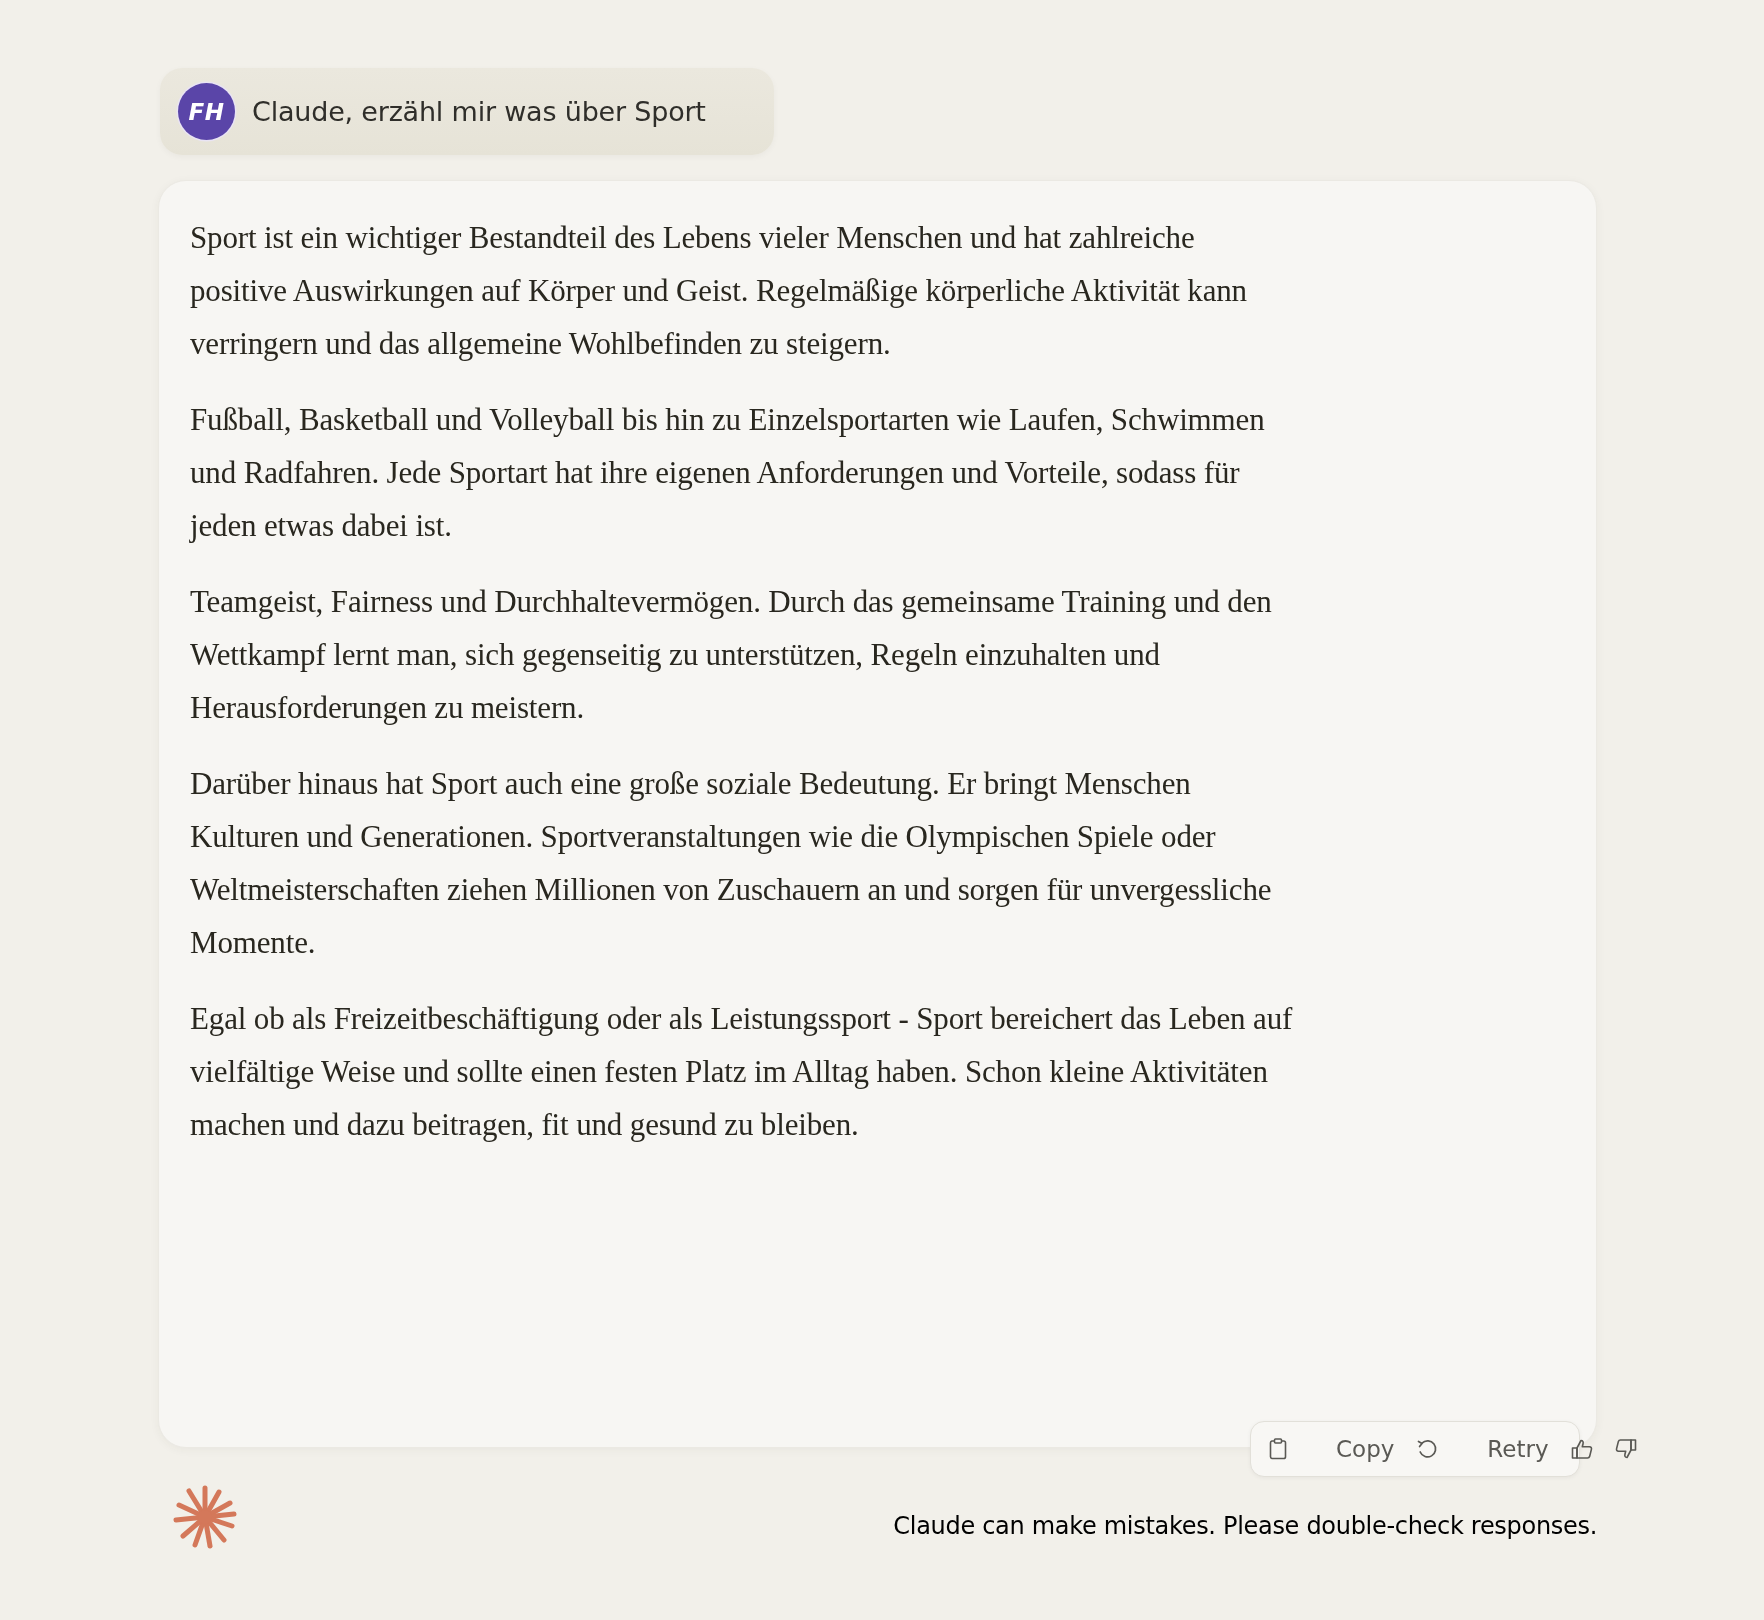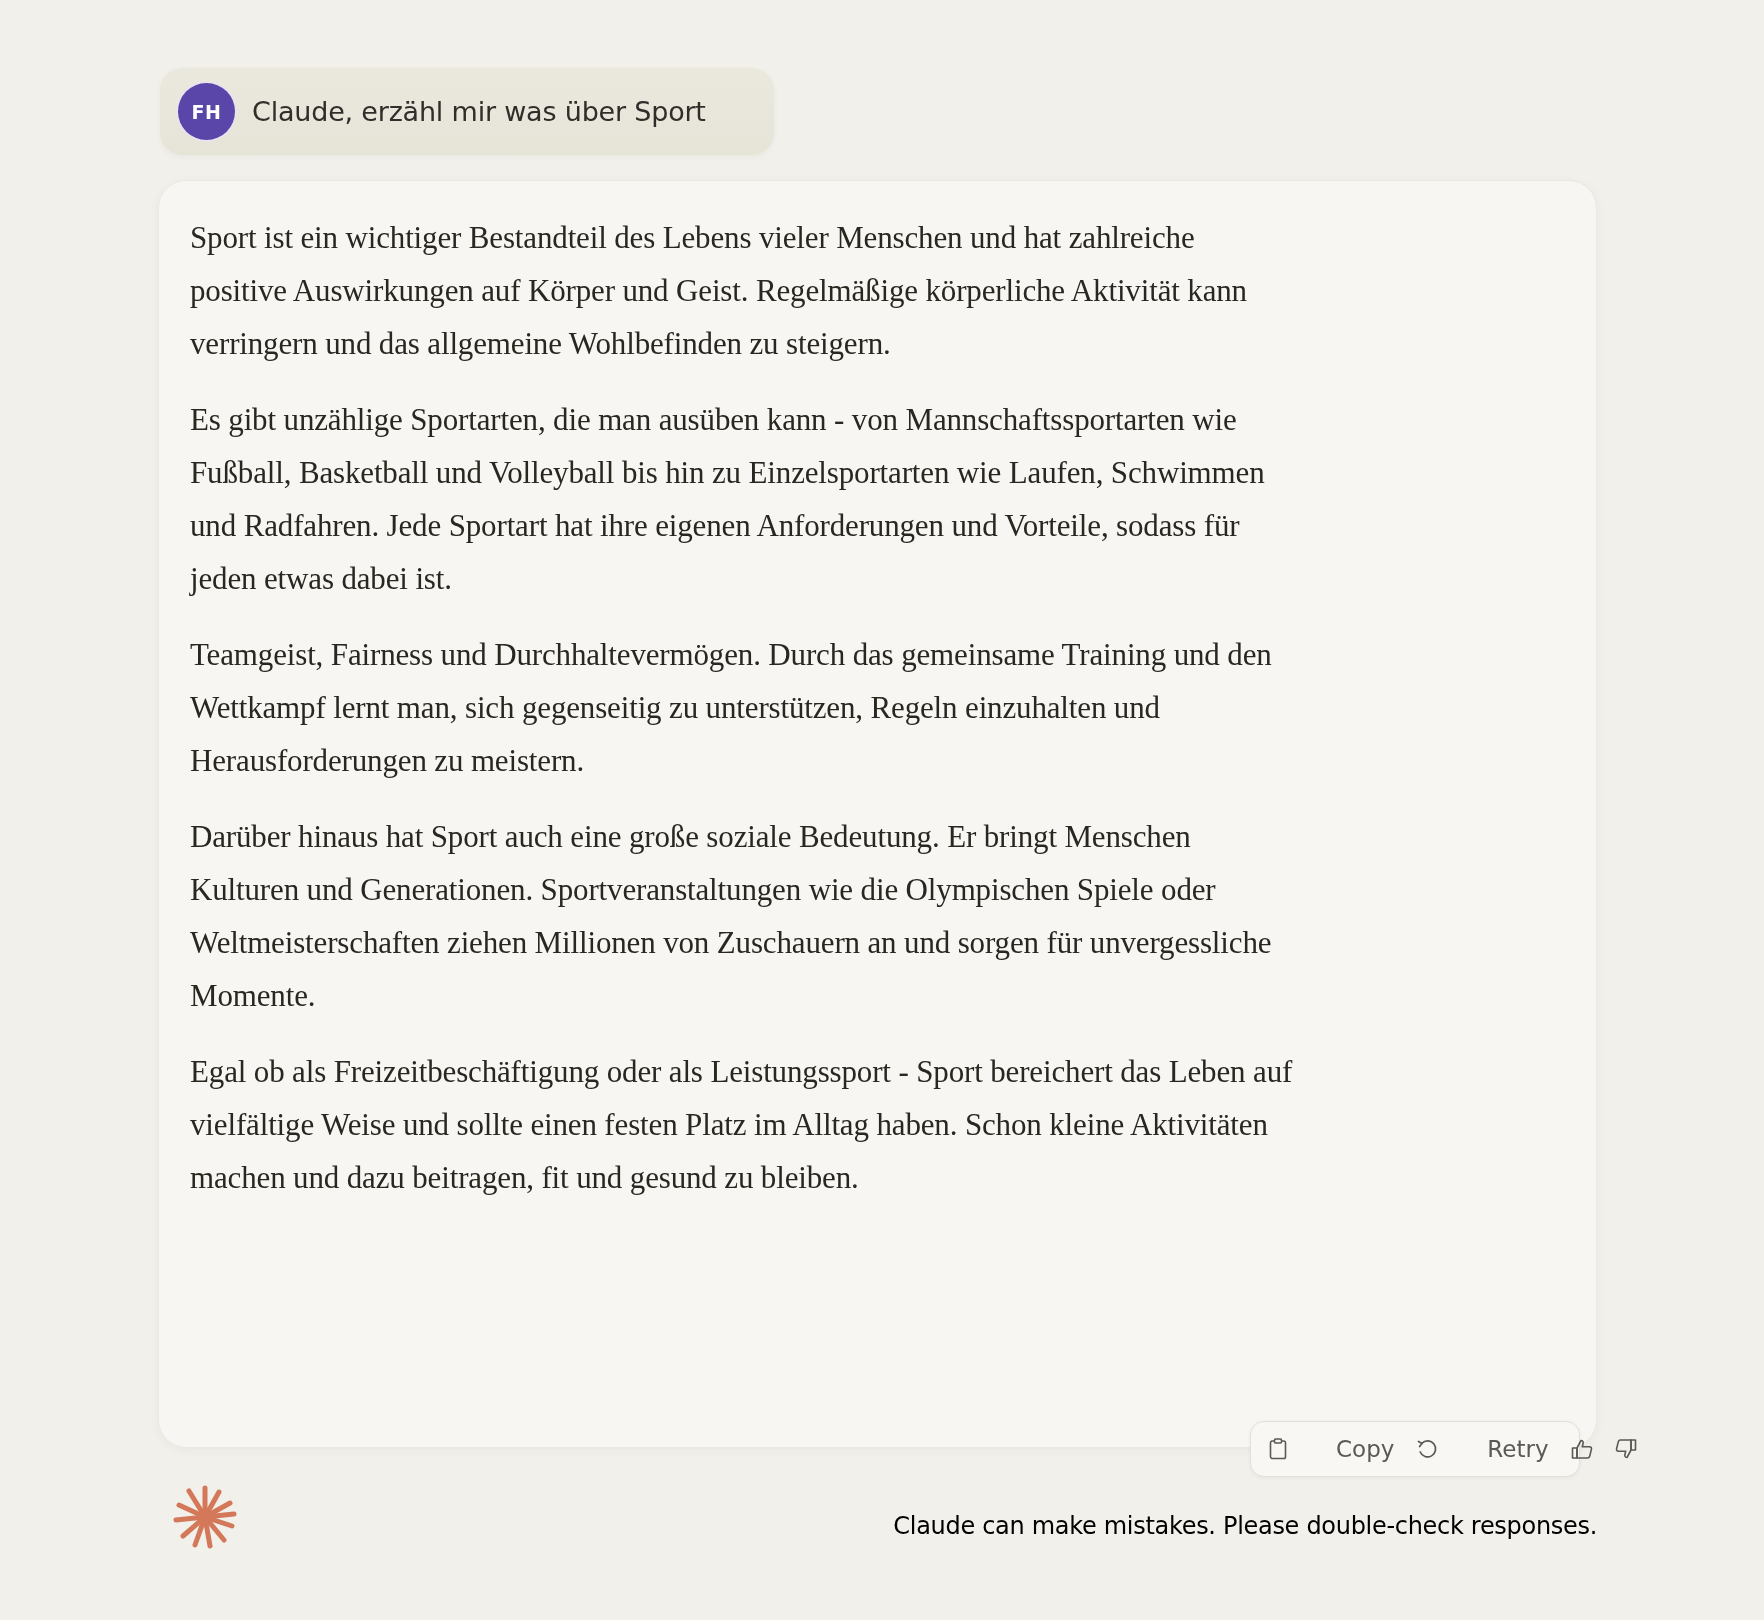--- a/index.html
+++ b/index.html
@@ -32,24 +32,25 @@
       width: 57px;
       height: 57px;
       border-radius: 50%;
       background: #5a45a8;
       color: #ffffff;
       display: flex;
       align-items: center;
       justify-content: center;
       font-family: "DejaVu Sans", sans-serif;
       font-weight: bold;
-      font-size: 19px;
+      font-size: 23px;
       letter-spacing: 0.5px;
       flex: 0 0 auto;
       box-shadow: 0 0 0 1.5px #e9e4f4;
+      font-style: italic;
     }
     .user-text {
       margin-left: 17px;
       font-family: "DejaVu Sans", sans-serif;
       font-size: 27px;
       color: #2f2e2a;
       white-space: nowrap;
       letter-spacing: -0.2px;
     }
     .response-card {
@@ -139,21 +140,20 @@
   <div class="user-text">Claude, erzähl mir was über Sport</div>
 </div>
 
 <div class="response-card">
   <div class="paragraph">
     <span class="line">Sport ist ein wichtiger Bestandteil des Lebens vieler Menschen und hat zahlreiche</span>
     <span class="line">positive Auswirkungen auf Körper und Geist. Regelmäßige körperliche Aktivität kann</span>
     <span class="line">verringern und das allgemeine Wohlbefinden zu steigern.</span>
   </div>
   <div class="paragraph">
-    <span class="line">Es gibt unzählige Sportarten, die man ausüben kann - von Mannschaftssportarten wie</span>
     <span class="line">Fußball, Basketball und Volleyball bis hin zu Einzelsportarten wie Laufen, Schwimmen</span>
     <span class="line">und Radfahren. Jede Sportart hat ihre eigenen Anforderungen und Vorteile, sodass für</span>
     <span class="line">jeden etwas dabei ist.</span>
   </div>
   <div class="paragraph">
     <span class="line">Teamgeist, Fairness und Durchhaltevermögen. Durch das gemeinsame Training und den</span>
     <span class="line">Wettkampf lernt man, sich gegenseitig zu unterstützen, Regeln einzuhalten und</span>
     <span class="line">Herausforderungen zu meistern.</span>
   </div>
   <div class="paragraph">

